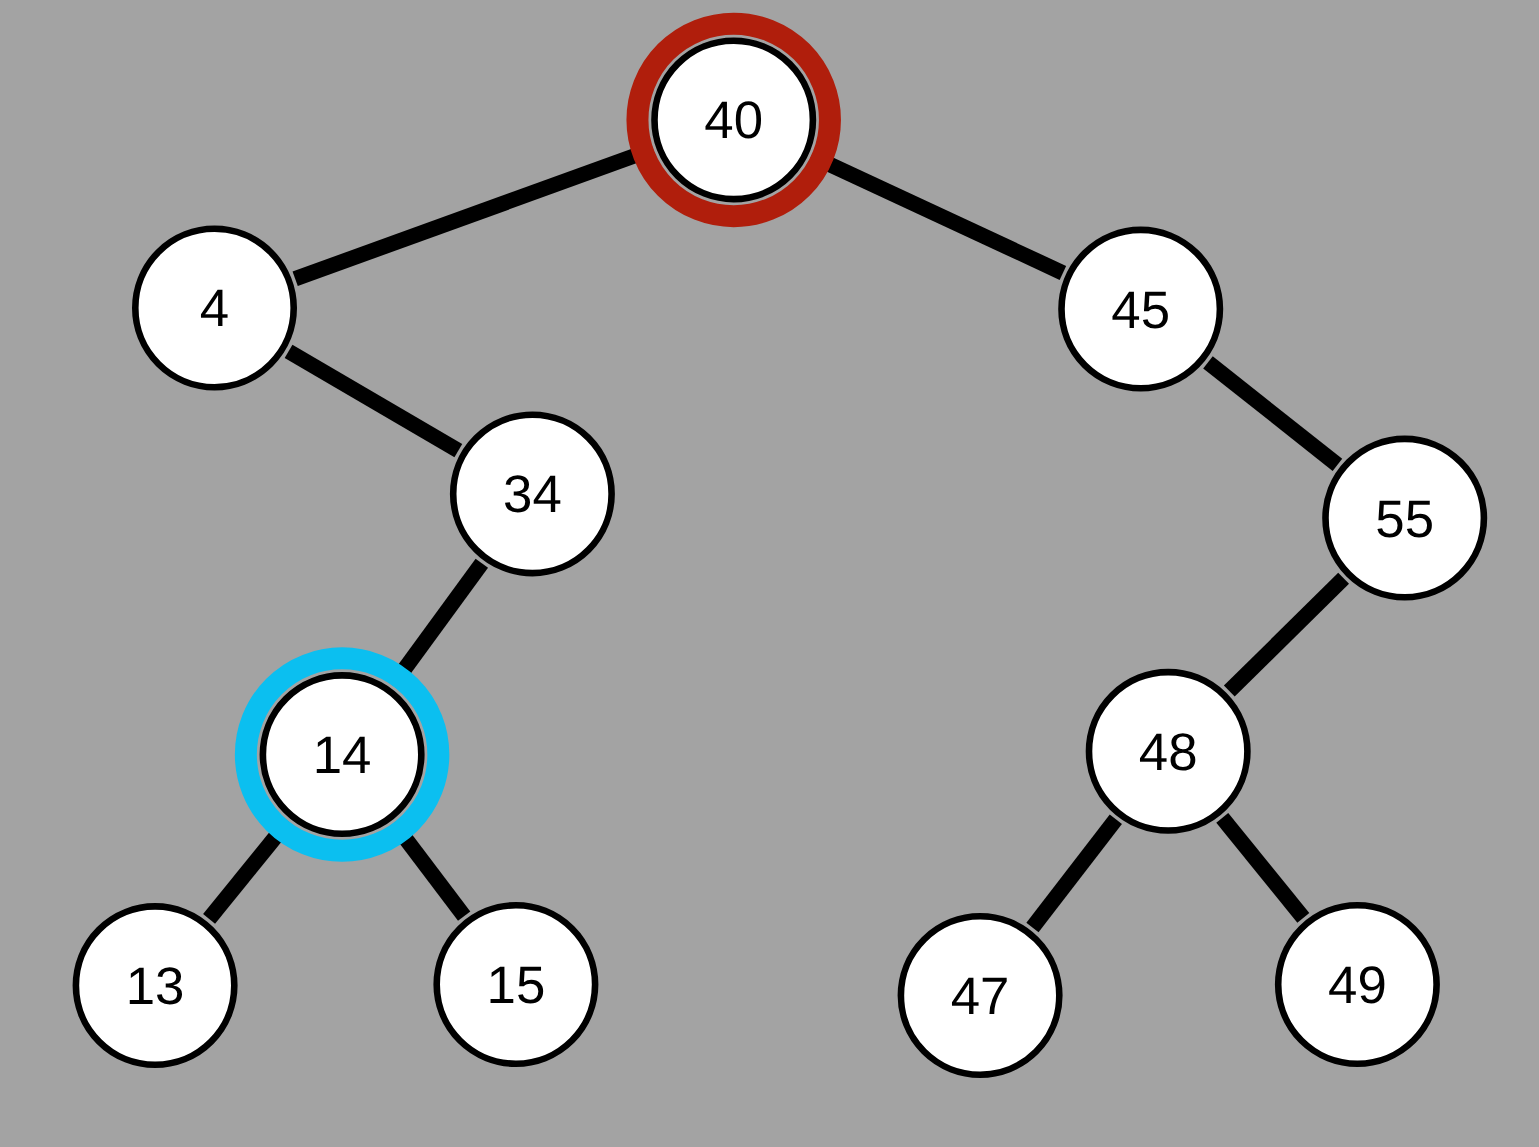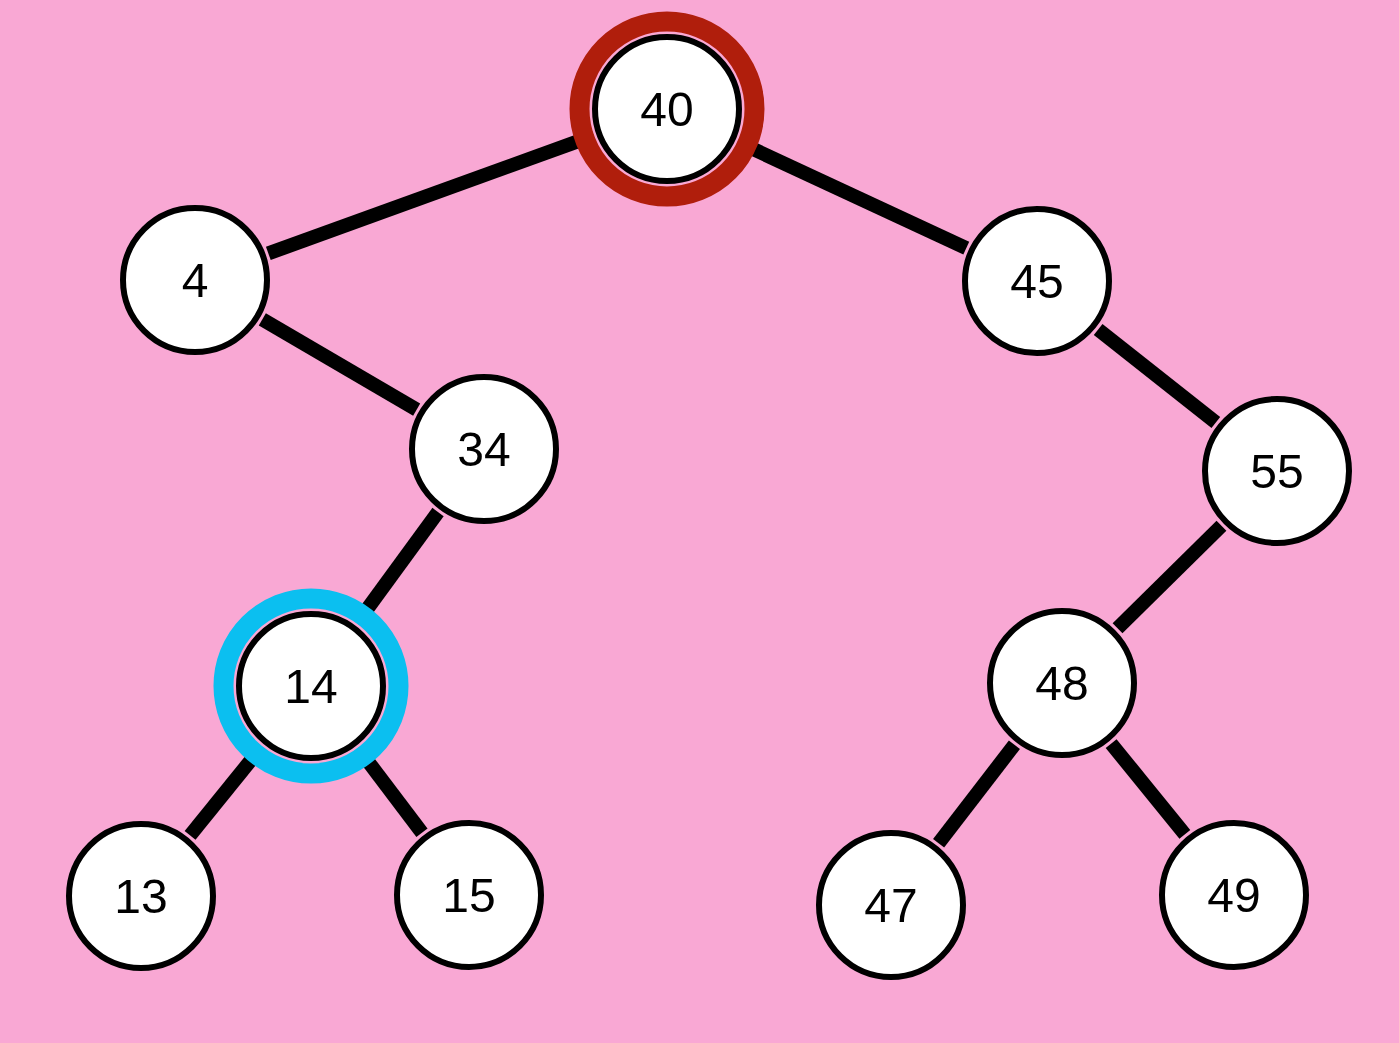--- a/index.html
+++ b/index.html
@@ -10,21 +10,21 @@
   body {
     width: 1399px;
     height: 1043px;
     overflow: hidden;
     font-family: "Liberation Sans", sans-serif;
   }
   .diagram-wrap {
     position: relative;
     width: 1399px;
     height: 1043px;
-    background: #f9a8d4;
+    background: #a3a3a3;
   }
   svg {
     display: block;
   }
   text.node-label {
     font-family: "Liberation Sans", sans-serif;
     fill: #000000;
   }
 </style>
 </head>

